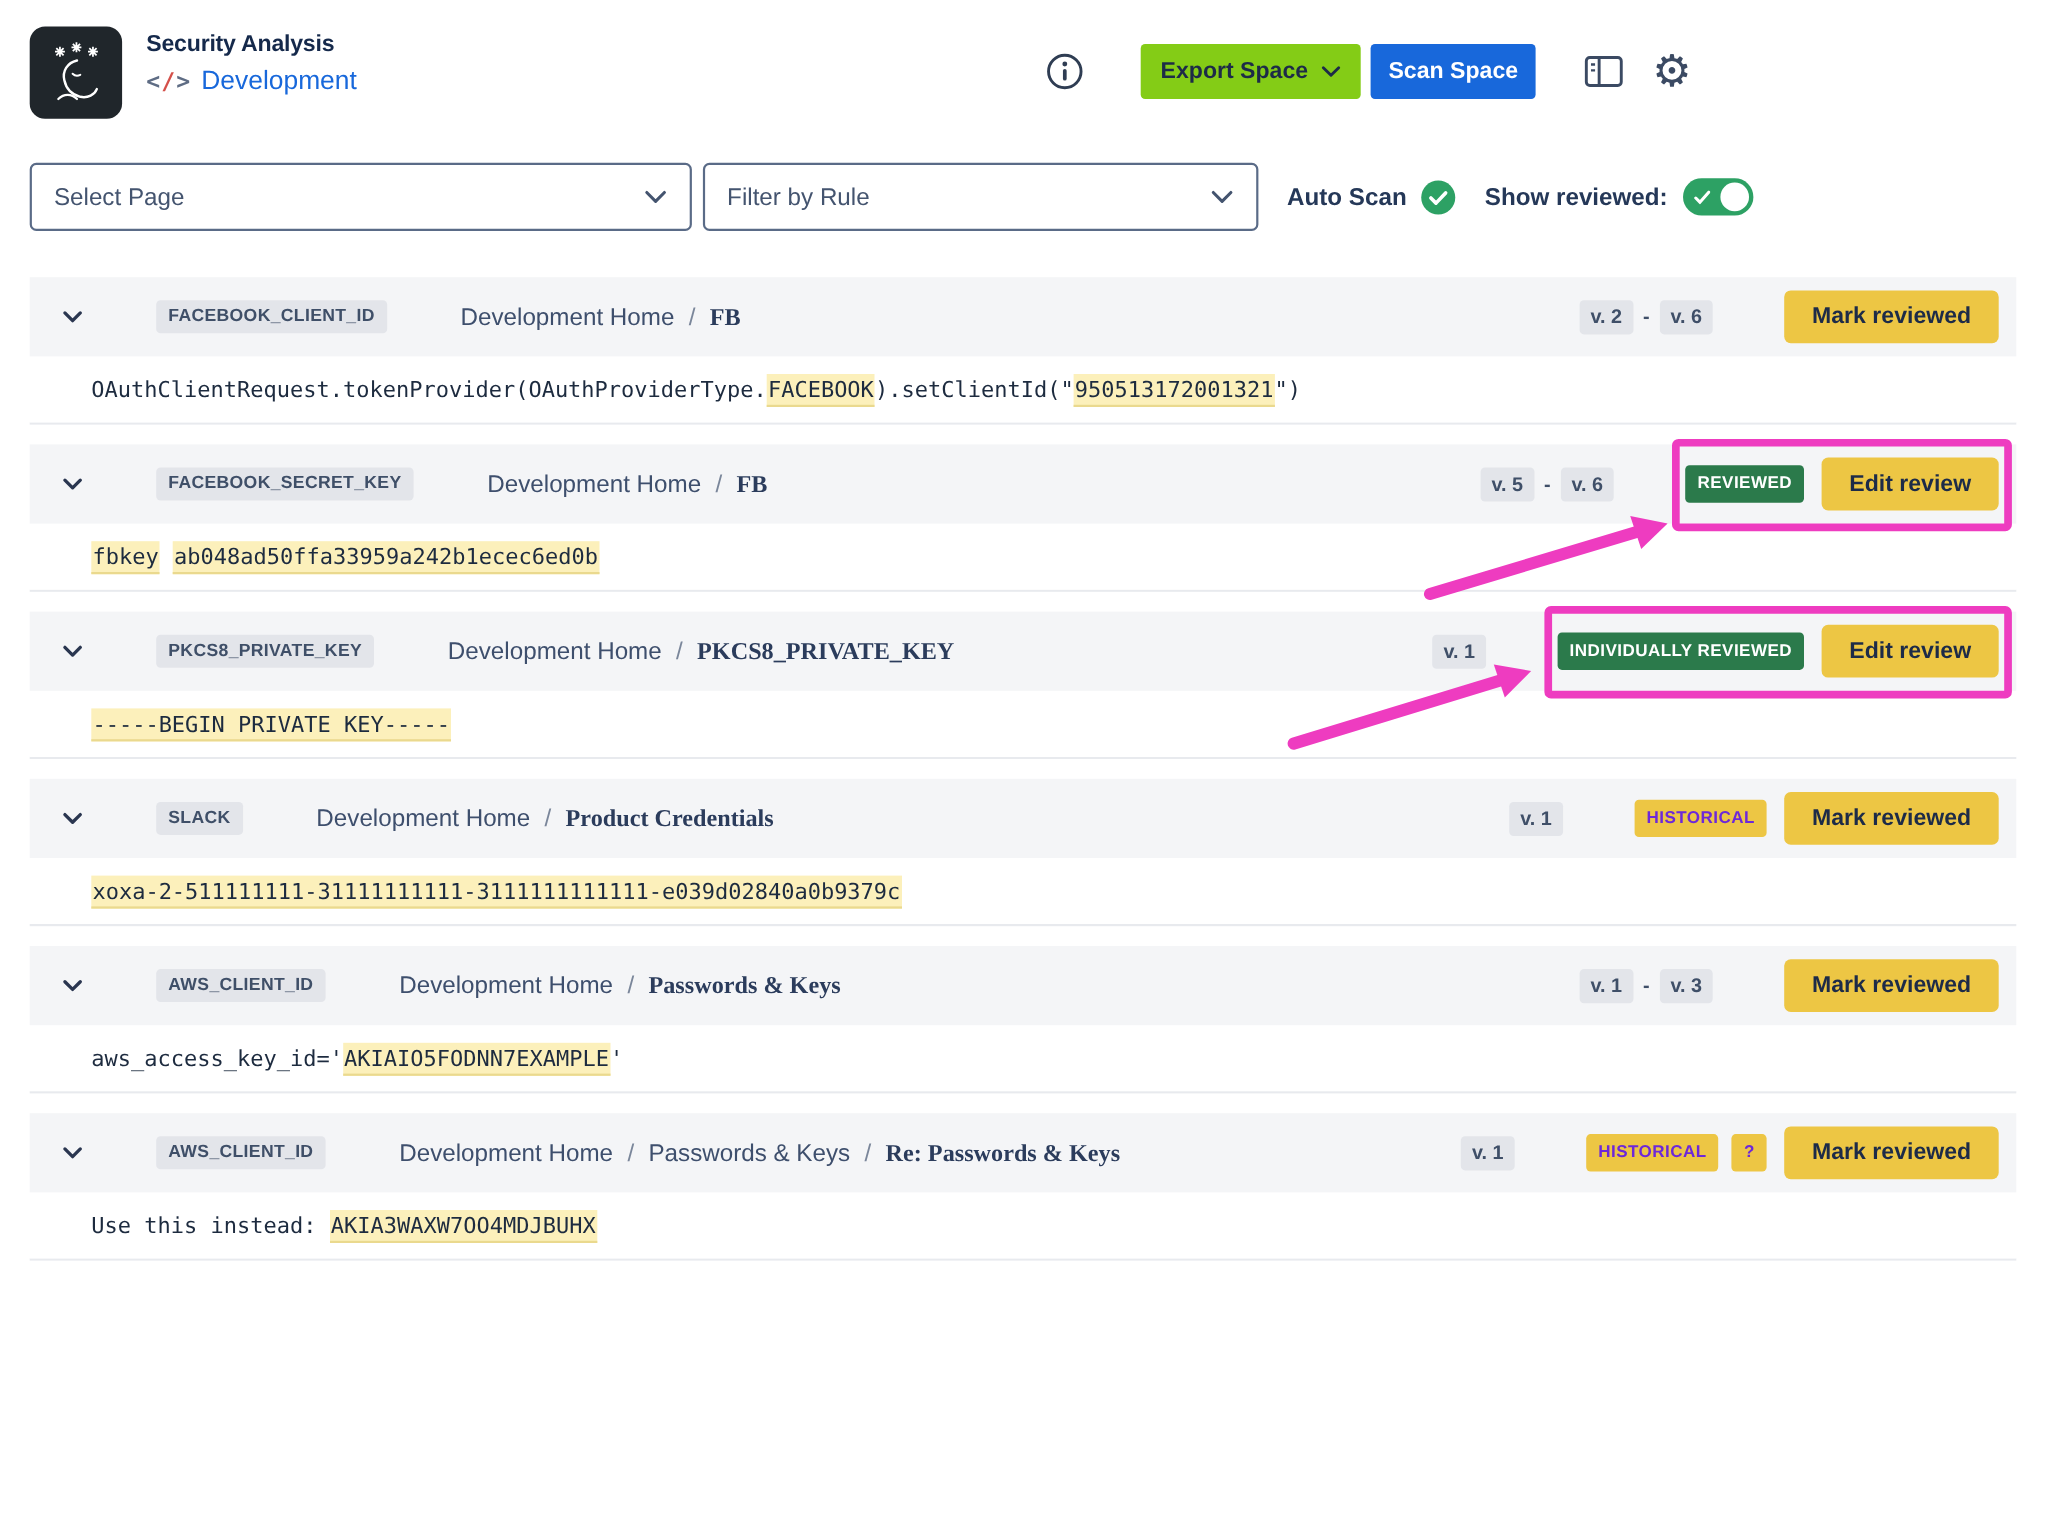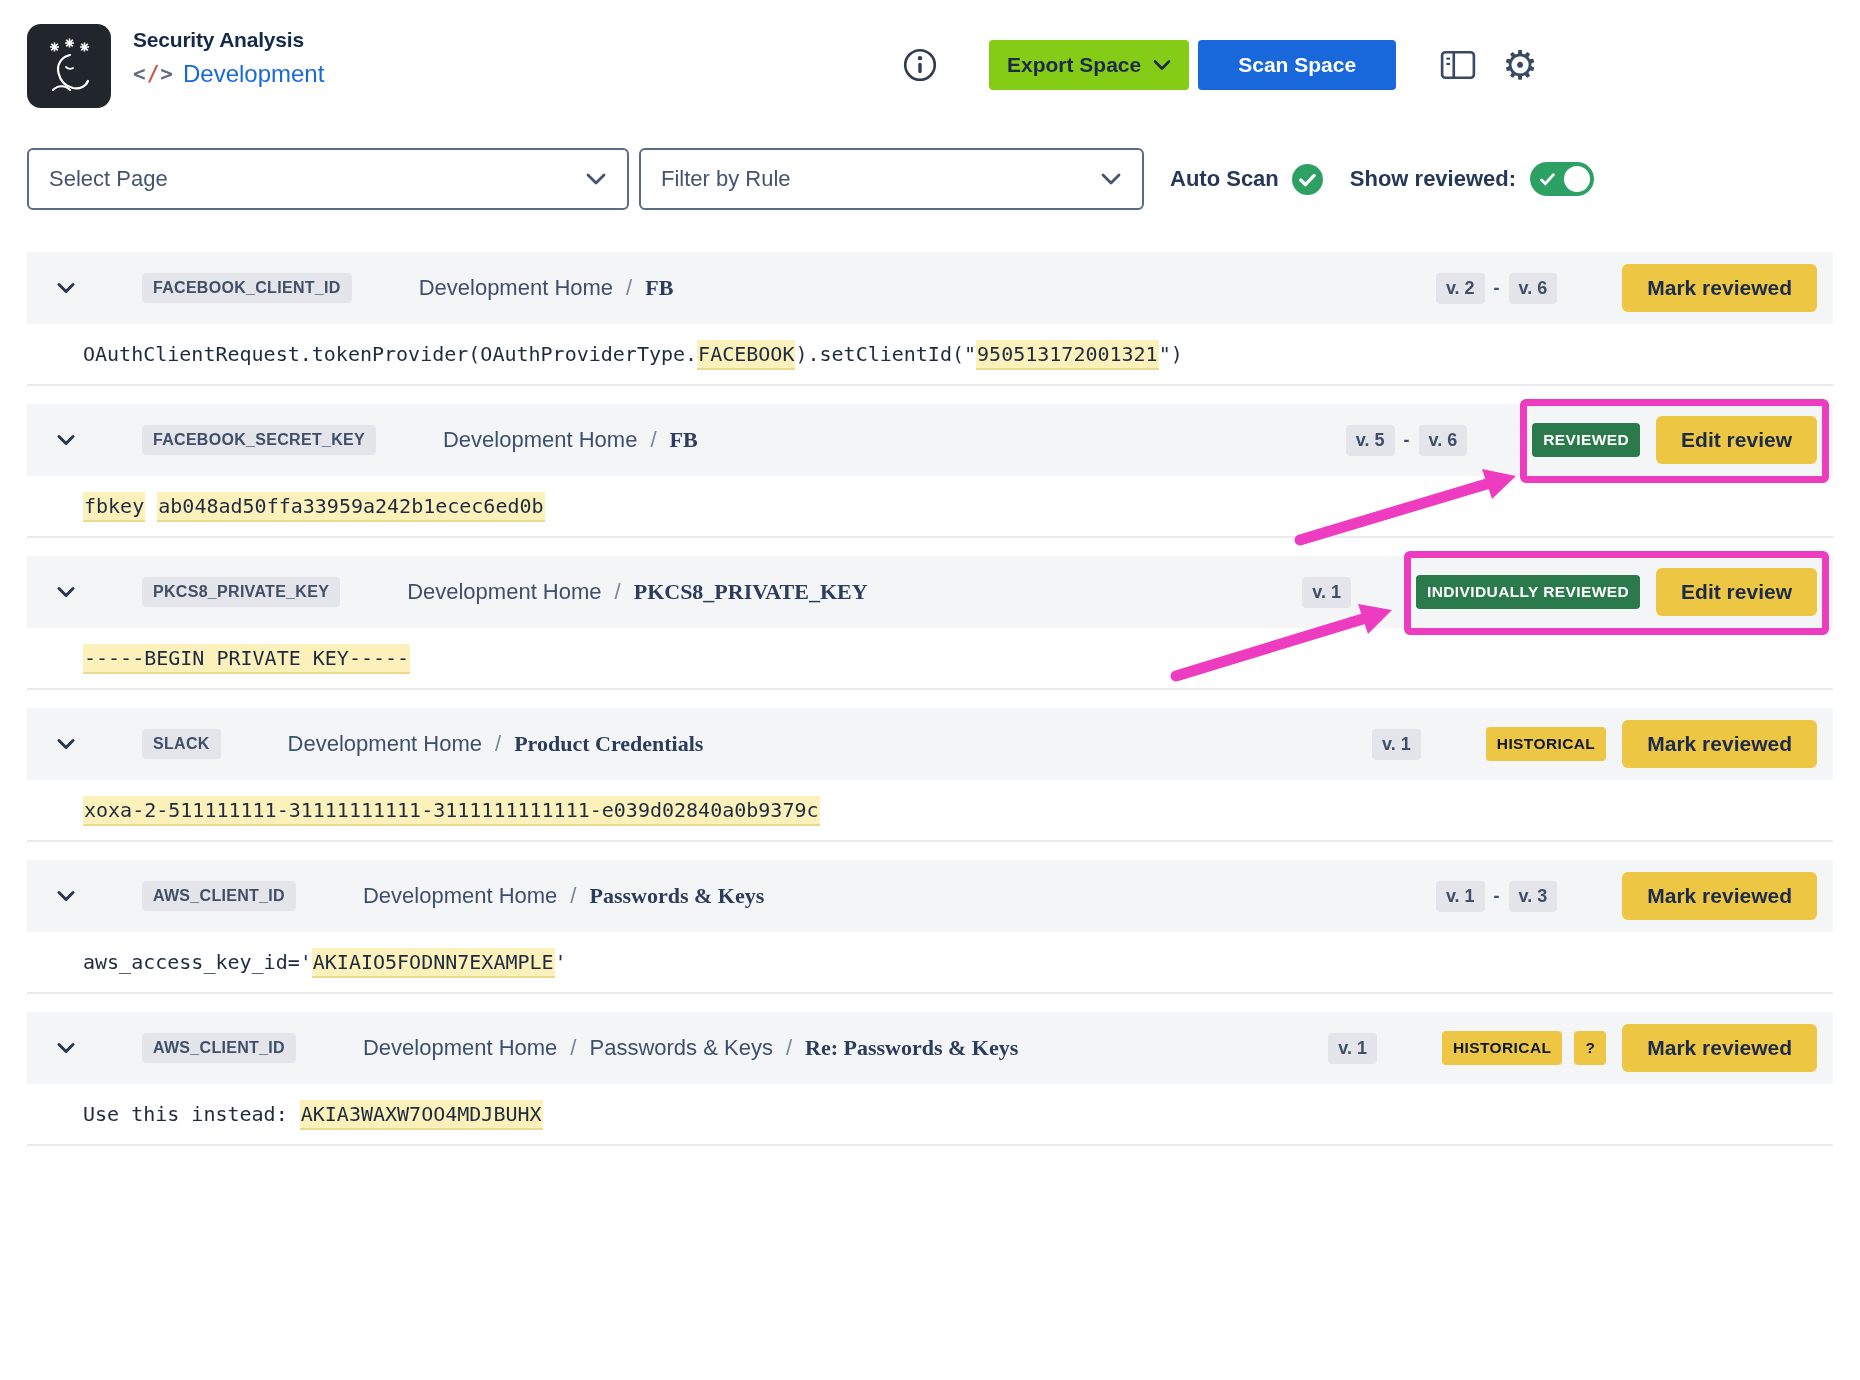--- a/index.html
+++ b/index.html
@@ -28,21 +28,21 @@
   .page-title{font-size:21px;font-weight:700;color:#15294b;margin:4px 0 8px 0;letter-spacing:-0.2px;}
   .space-row{display:flex;align-items:center;gap:10px;}
   .code-icon{font-size:21px;font-weight:700;font-family:"DejaVu Sans Mono",monospace;display:inline-flex;}
   .code-icon .bracket{color:#5e6c84;}
   .code-icon .slash{color:#d4504a;padding:0 1px;}
   .space-link{font-size:24px;color:var(--accent-blue);text-decoration:none;font-weight:500;cursor:pointer;}
   .header-right{display:flex;align-items:center;margin-left:auto;margin-right:318px;margin-top:16px;}
   .info-btn{background:none;border:none;padding:0;margin-right:50px;cursor:pointer;display:flex;}
   .btn{border:none;border-radius:4px;cursor:pointer;font-family:inherit;}
   .btn.subtle{height:50px;background:#84cc16;color:#1d2b48;font-size:21px;font-weight:600;padding:0 18px;display:flex;align-items:center;gap:12px;}
-  .btn.primary{height:50px;background:var(--accent-blue);color:#ffffff;font-size:21px;font-weight:700;padding:0 40px;margin-left:9px;}
+  .btn.primary{height:50px;background:var(--accent-blue);color:#ffffff;font-size:21px;font-weight:700;padding:0 16px;margin-left:9px;}
   .icon-btn{background:none;border:none;padding:4px;cursor:pointer;display:flex;align-items:center;justify-content:center;}
   .icon-btn.panel{margin-left:40px;}
   .icon-btn.gear{margin-left:18px;font-size:40px;line-height:40px;color:#3b4a63;font-family:"DejaVu Sans",sans-serif;}
 
   
   .filter-row{display:flex;align-items:center;margin:40px 27px 0 27px;}
   .select{height:62px;border:2px solid #5a6b87;border-radius:6px;display:flex;align-items:center;padding:0 20px;color:#44546f;font-size:22px;cursor:pointer;background:#fff;}
   .select.page{width:602px;}
   .select.rule{width:505px;margin-left:10px;}
   .select .chev-right{margin-left:auto;display:flex;}
@@ -63,21 +63,21 @@
   .crumb.last{font-weight:600;color:#2b3c5c;font-family:Liberation Serif, serif;}
   .sep{color:#7a869a;}
   .versions{margin-left:auto;display:flex;align-items:center;gap:9px;}
   .vbadge{background:#e3e5ea;color:#3f4f68;border-radius:4px;padding:5px 10px;font-weight:600;font-size:18px;}
   .vdash{font-weight:600;color:#3f4f68;font-size:18px;}
   .action-group{display:flex;align-items:center;gap:16px;margin-left:18px;position:relative;}
   .status-group{display:flex;align-items:center;gap:12px;}
   .status-group:empty{display:none;}
   .status-badge{font-size:15.5px;font-weight:700;letter-spacing:0.4px;padding:8px 11px;border-radius:4px;white-space:nowrap;}
   .status-badge.green{background:var(--badge-green);color:#ffffff;}
-  .status-badge.yellow{background:var(--button-yellow);color:#0f172a;}
+  .status-badge.yellow{background:var(--button-yellow);color:#6d28d9;}
   .btn.action{background:var(--button-yellow);color:#1d2b48;font-size:21px;font-weight:700;padding:12px 25px;border-radius:6px;white-space:nowrap;}
   .annotated::before{content:"";position:absolute;left:-12px;right:-12px;top:-17px;bottom:-19px;border:7px solid var(--annotation-pink);border-radius:6px;pointer-events:none;}
   .finding-body{height:60px;display:flex;align-items:center;padding-left:56px;background:#ffffff;}
   .codeline{font-family:"DejaVu Sans Mono",monospace;font-size:20px;color:#1d2b3f;white-space:pre;}
   .codeline .hl{background:var(--code-highlight);border-bottom:2px solid #ead98e;padding:2px 1px;}
 
   
   .annotations-overlay{position:absolute;left:0;top:0;width:1860px;height:1380px;pointer-events:none;z-index:50;}
 </style>
 </head>

